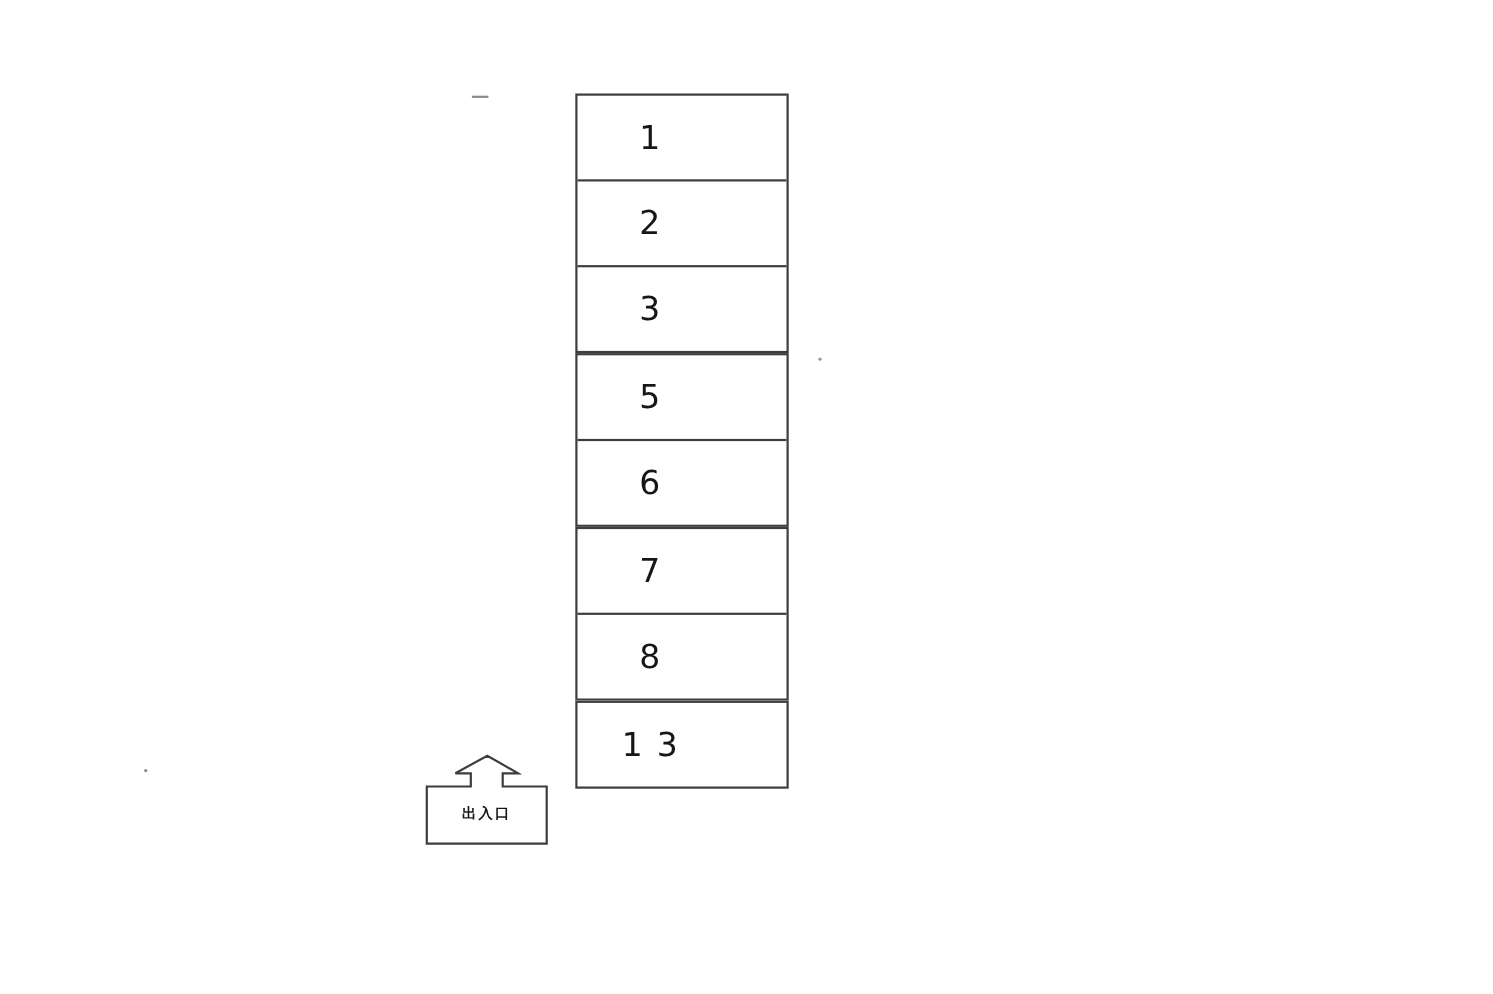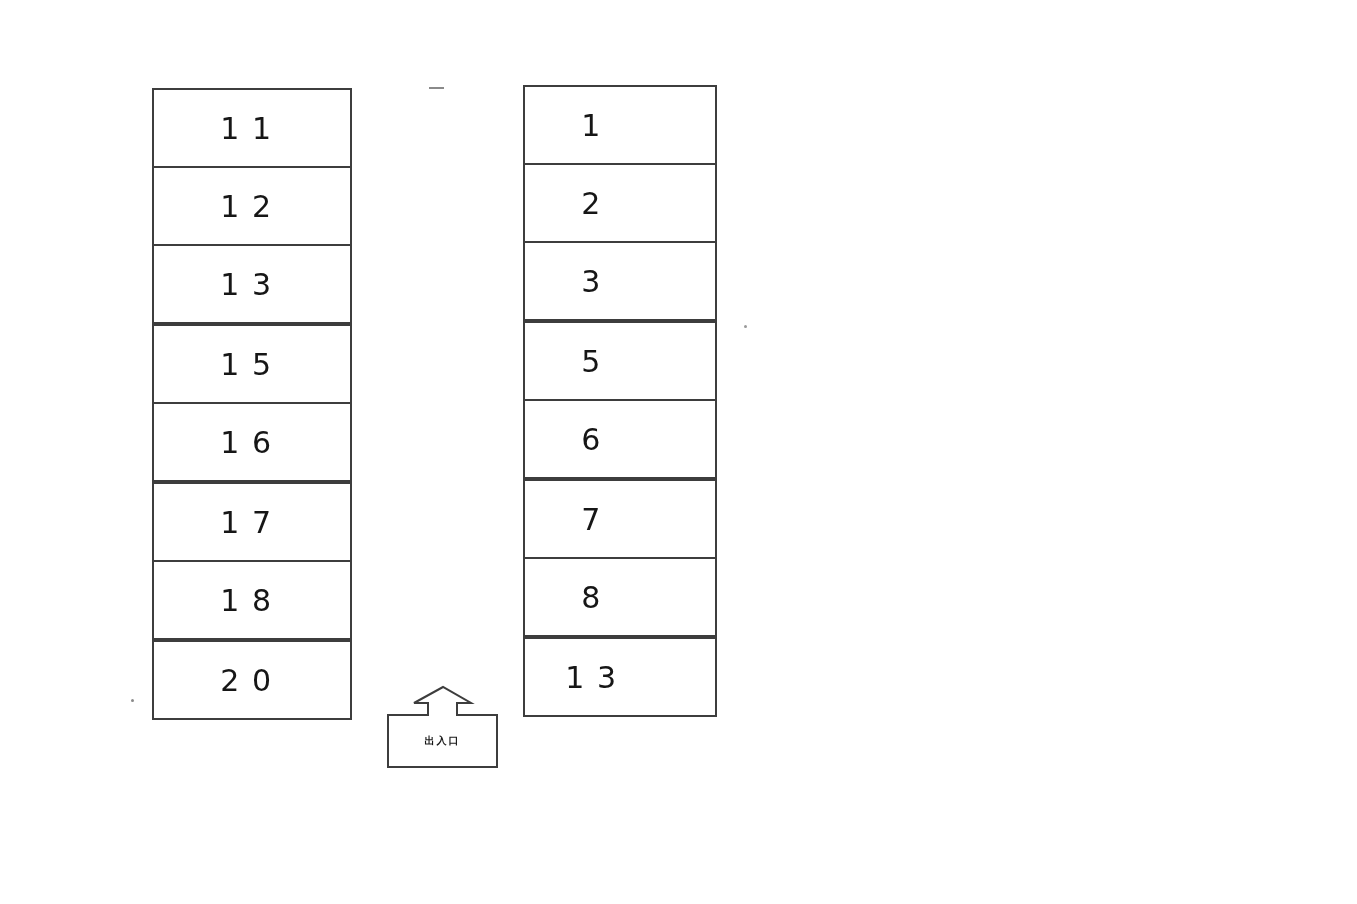--- a/index.html
+++ b/index.html
@@ -50,56 +50,38 @@
   }
   .entrance svg { display: block; }
   .entrance-label {
     position: absolute;
     left: 5px;
     width: 109px;
     top: 32px;
     height: 52px;
     line-height: 52px;
     text-align: center;
-    font-size: 10px;
+    font-size: 13px;
     font-weight: 700;
     letter-spacing: 2px;
     color: #161616;
   }
   .artifact {
     position: absolute;
     background: #8a8a8a;
   }
   .artifact.dash { left: 429px; top: 87px; width: 15px; height: 2px; }
   .artifact.dot1 { left: 744px; top: 325px; width: 3px; height: 3px; border-radius: 50%; background: #9a9a9a; }
   .artifact.dot2 { left: 131px; top: 699px; width: 3px; height: 3px; border-radius: 50%; }
 </style>
 </head>
 <body>
 
 <div class="canvas">
 
-  <div class="space-column left">
-    <div class="space-group">
-      <div class="space-row">11</div>
-      <div class="space-row">12</div>
-      <div class="space-row">13</div>
-    </div>
-    <div class="space-group">
-      <div class="space-row">15</div>
-      <div class="space-row">16</div>
-    </div>
-    <div class="space-group">
-      <div class="space-row">17</div>
-      <div class="space-row">18</div>
-    </div>
-    <div class="space-group">
-      <div class="space-row">20</div>
-    </div>
-  </div>
 
   <div class="space-column right">
     <div class="space-group">
       <div class="space-row">1</div>
       <div class="space-row">2</div>
       <div class="space-row">3</div>
     </div>
     <div class="space-group">
       <div class="space-row">5</div>
       <div class="space-row">6</div>

